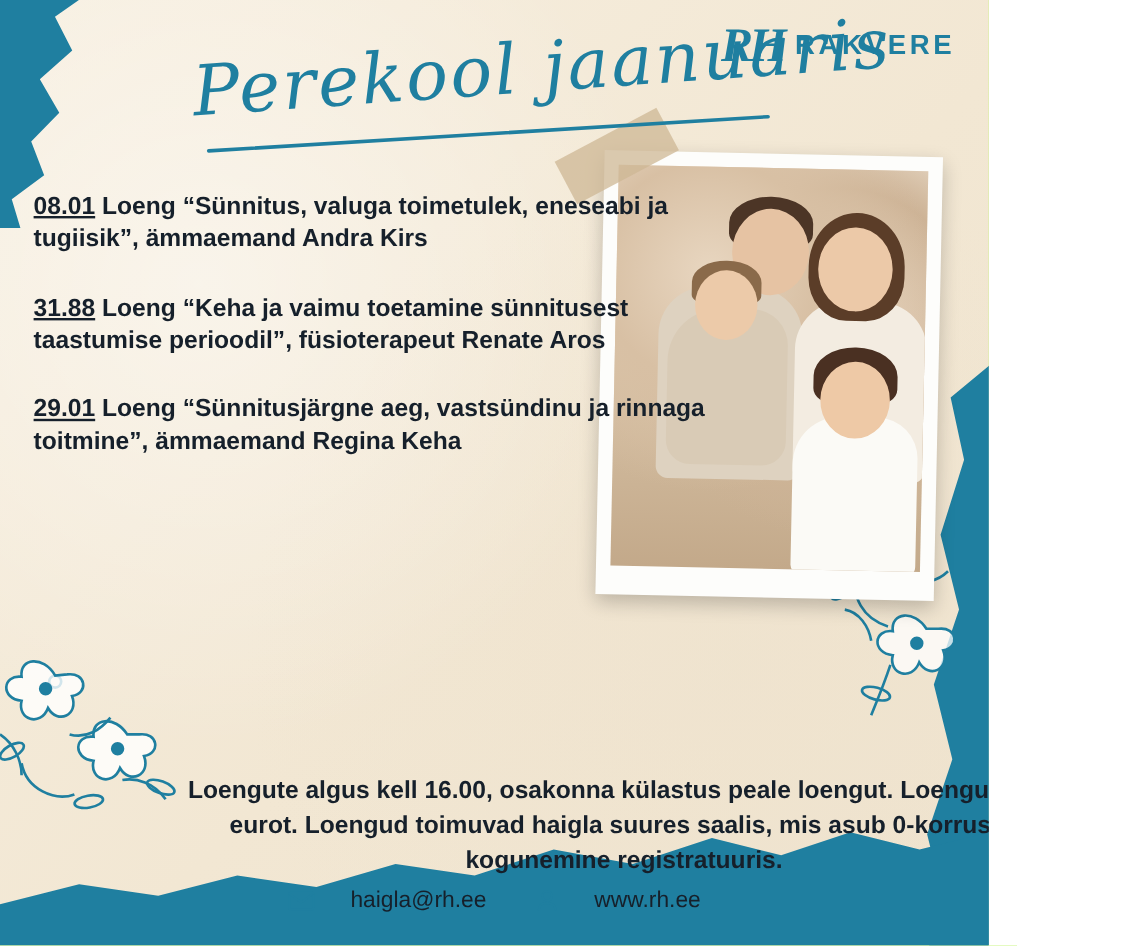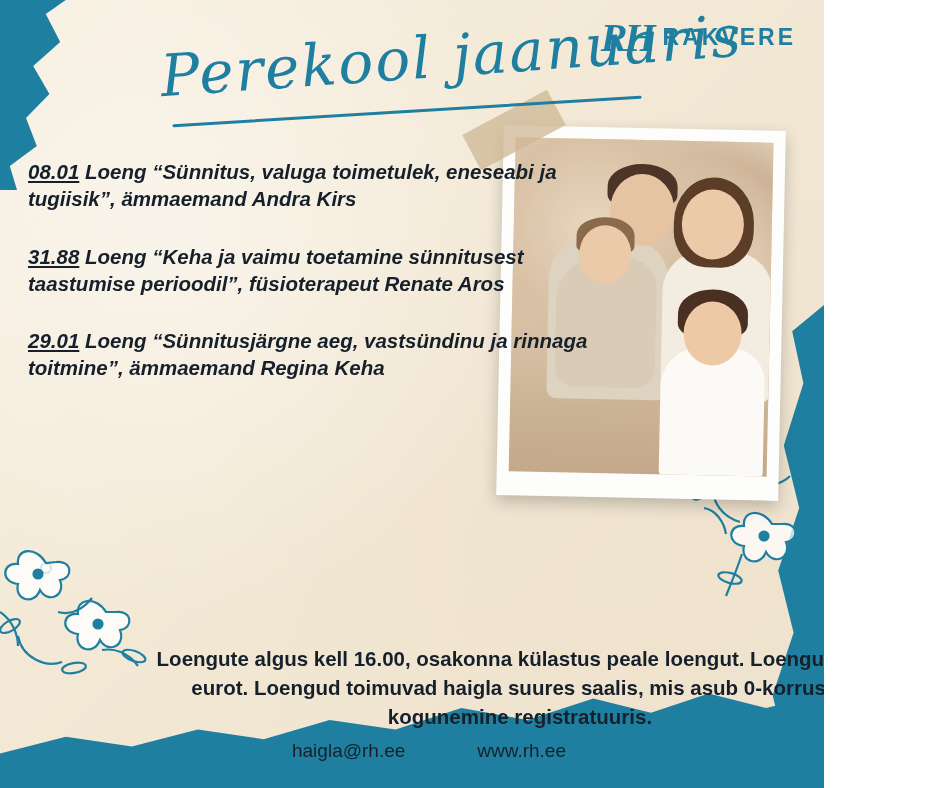--- a/index.html
+++ b/index.html
@@ -140,21 +140,20 @@
   .flower-svg { position: absolute; z-index: 3; }
   #flowers-left { left: -12px; bottom: 92px; }
   #flowers-right { right: 6px; top: 388px; }
 
   
   #content {
     position: absolute;
     left: 28px; top: 158px;
     width: 560px;
     z-index: 5;
-    font-style: italic;
   }
   .entry {
     margin-bottom: 30px;
     font-size: 20.5px;
     font-weight: 700;
     color: #16202b;
     line-height: 1.33;
   }
   .entry .date {
     text-decoration: underline;
@@ -179,21 +178,21 @@
     left: 0; bottom: 26px;
     width: 100%;
     display: flex;
     justify-content: center;
     gap: 42px;
     align-items: center;
     z-index: 6;
     color: #16202b;
     font-size: 19px;
   }
-  .contact { display: flex; gap: 12px; }
+  .contact { display: flex; gap: 30px; }
   .contact .ic { color: #1f7fa0; display: flex; align-items: center; }
 </style>
 </head>
 <body>
 
 <div id="poster">
   <div id="paper-texture"></div>
 
   <div class="teal-left"></div>
   <div class="teal-right"></div>

